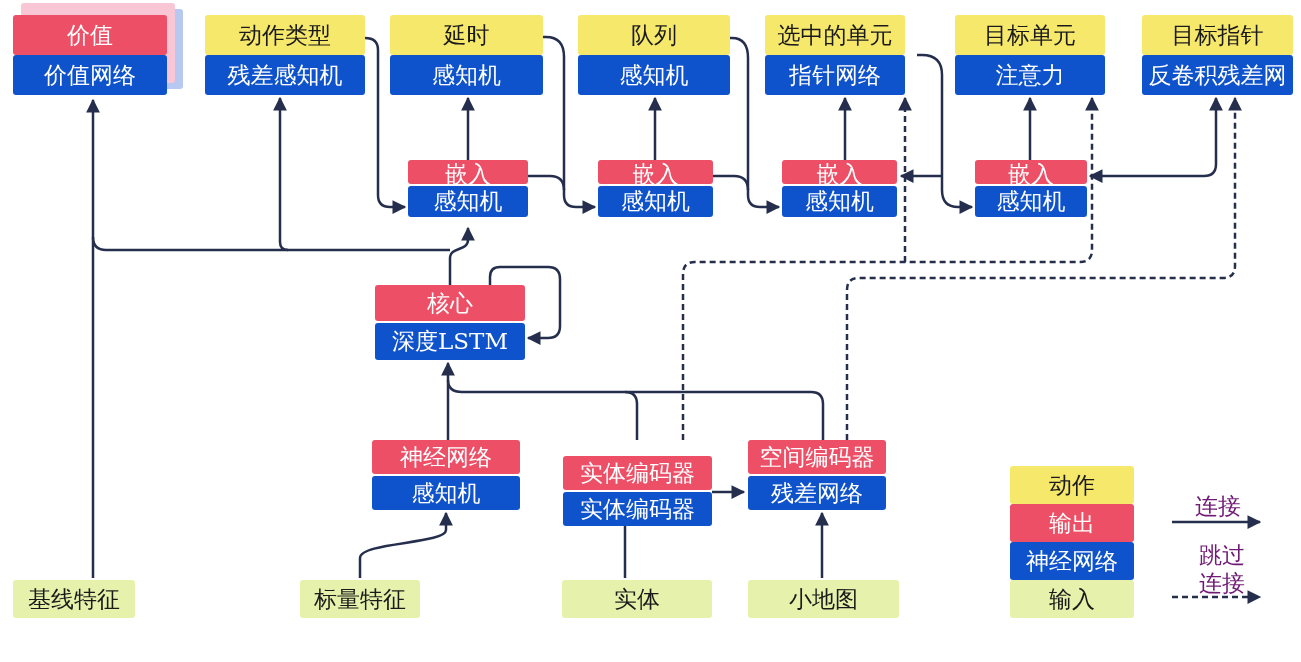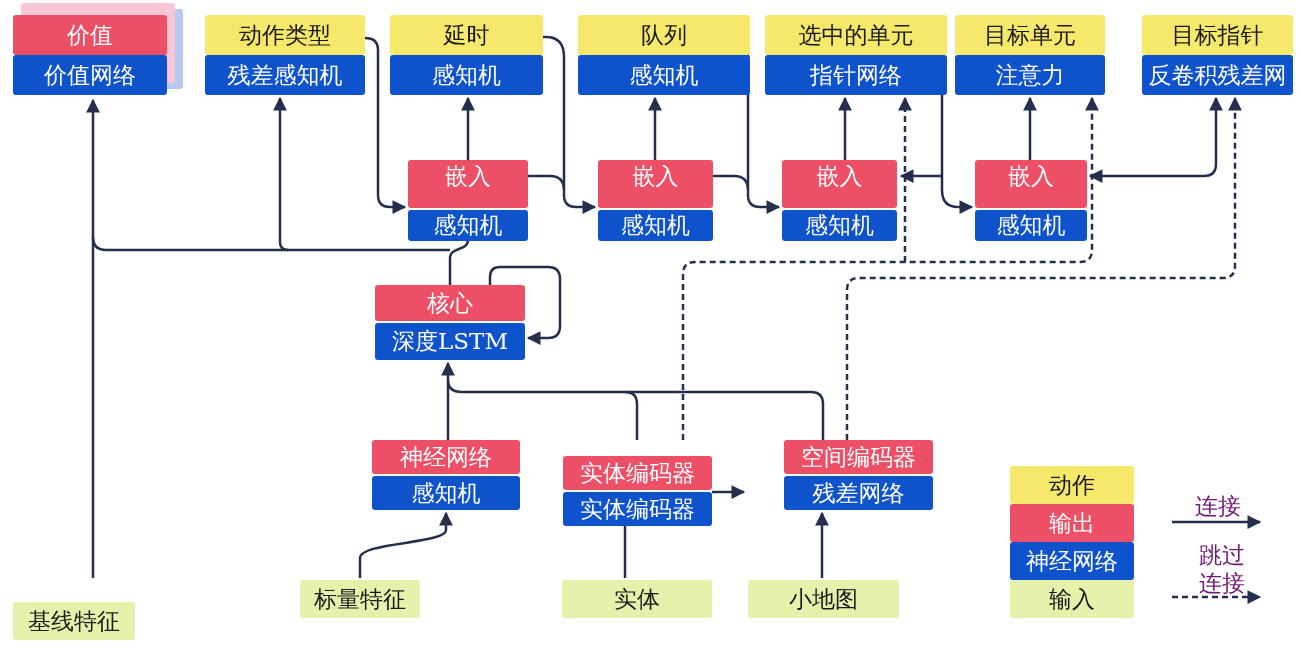--- a/index.html
+++ b/index.html
@@ -17,21 +17,21 @@
   .gap{height:2px;}
   .c-action{background:#F6E86B;color:#1a1a1a;}
   .c-output{background:#EC4F66;color:#ffffff;}
   .c-network{background:#0E52CC;color:#ffffff;}
   .c-input{background:#E6F2AB;color:#1a1a1a;}
   .h40{height:40px;line-height:40px;}
   .h38{height:38px;line-height:38px;}
   .h37{height:37px;line-height:37px;}
   .h36{height:36px;line-height:36px;}
   .h34{height:34px;line-height:34px;}
-  .h32{height:48px;line-height:32px;}
+  .h32{height:24px;line-height:32px;font-family:Liberation Mono, monospace;}
   .h31{height:31px;line-height:31px;}
   .shadow{position:absolute;border-radius:3px;}
   .sh-blue{background:#B7C9F0;}
   .sh-pink{background:#F8C6D4;}
   .lg-label{
     position:absolute;font-size:23px;color:#701a75;white-space:nowrap;
     text-align:center;width:90px;
   }
 </style>
 </head>
@@ -110,25 +110,25 @@
   </div>
 
   <div class="node" style="left:13px;top:15px;width:154px;">
     <div class="part c-output h40">价值</div>
     <div class="part c-network h40">价值网络</div>
   </div>
   <div class="node" style="left:390px;top:15px;width:153px;">
     <div class="part c-action h40">延时</div>
     <div class="part c-network h40">感知机</div>
   </div>
-  <div class="node" style="left:578px;top:15px;width:172px;">
+  <div class="node" style="left:578px;top:15px;width:152px;">
     <div class="part c-action h40">队列</div>
     <div class="part c-network h40">感知机</div>
   </div>
-  <div class="node" style="left:765px;top:15px;width:182px;">
+  <div class="node" style="left:765px;top:15px;width:140px;">
     <div class="part c-action h40">选中的单元</div>
     <div class="part c-network h40">指针网络</div>
   </div>
   <div class="node" style="left:955px;top:15px;width:150px;">
     <div class="part c-action h40">目标单元</div>
     <div class="part c-network h40">注意力</div>
   </div>
   <div class="node" style="left:1142px;top:15px;width:151px;">
     <div class="part c-action h40">目标指针</div>
     <div class="part c-network h40">反卷积残差网</div>
@@ -164,27 +164,27 @@
   <div class="node" style="left:372px;top:440px;width:148px;">
     <div class="part c-output h34">神经网络</div>
     <div class="gap"></div>
     <div class="part c-network h34">感知机</div>
   </div>
   <div class="node" style="left:563px;top:456px;width:149px;">
     <div class="part c-output h34">实体编码器</div>
     <div class="gap"></div>
     <div class="part c-network h34">实体编码器</div>
   </div>
-  <div class="node" style="left:748px;top:440px;width:149px;margin-left:36px;">
+  <div class="node" style="left:748px;top:440px;width:138px;">
     <div class="part c-output h34">空间编码器</div>
     <div class="gap"></div>
     <div class="part c-network h34">残差网络</div>
   </div>
 
-  <div class="node" style="left:13px;top:580px;width:122px;margin-top:22px;">
+  <div class="node" style="left:13px;top:580px;width:122px;">
     <div class="part c-input h38">基线特征</div>
   </div>
   <div class="node" style="left:300px;top:580px;width:120px;">
     <div class="part c-input h38">标量特征</div>
   </div>
   <div class="node" style="left:562px;top:580px;width:150px;">
     <div class="part c-input h38">实体</div>
   </div>
   <div class="node" style="left:748px;top:580px;width:151px;">
     <div class="part c-input h38">小地图</div>

